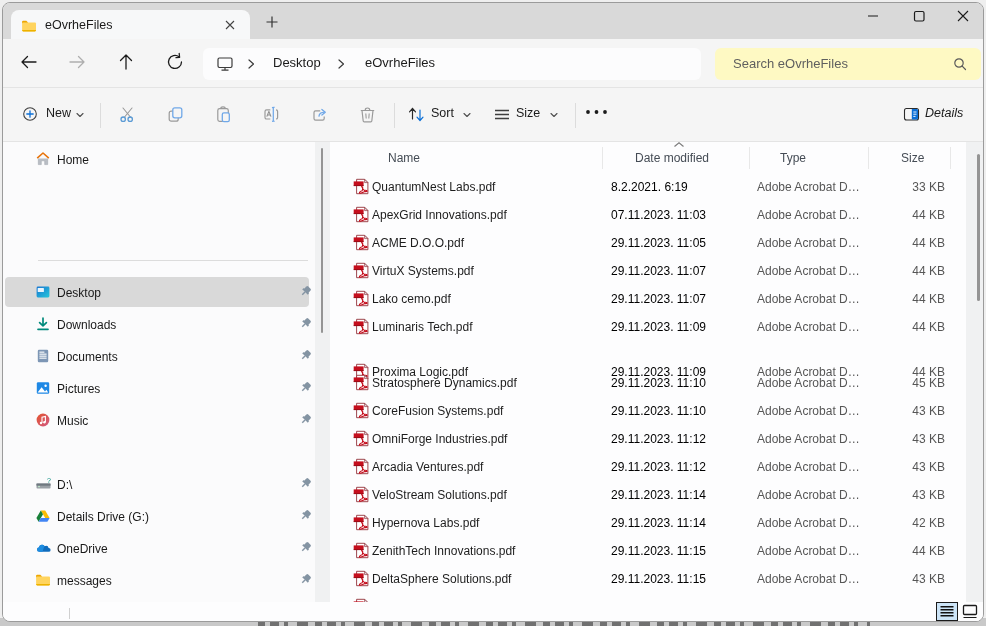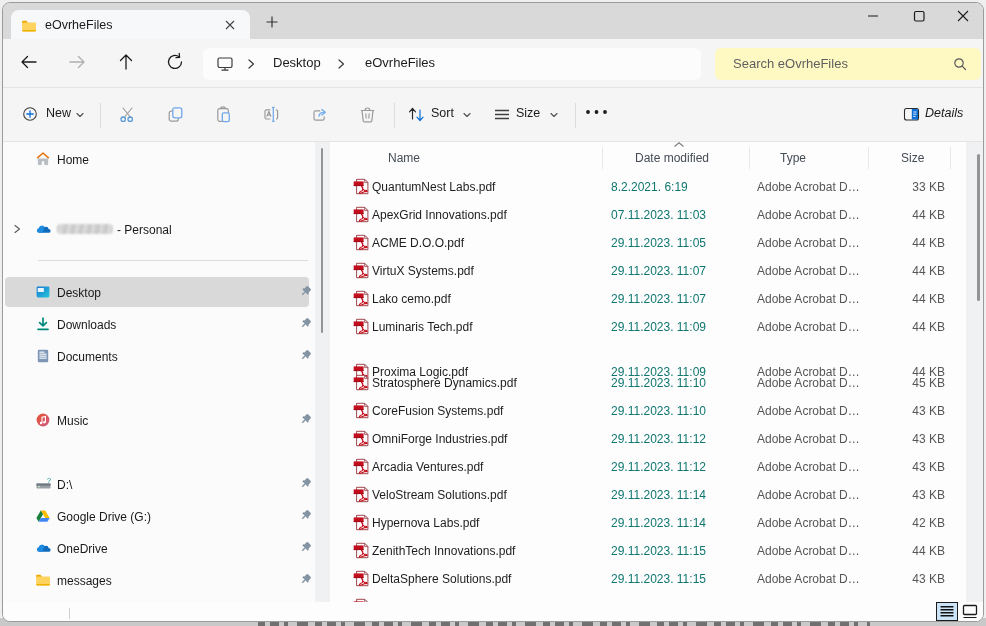--- a/index.html
+++ b/index.html
@@ -39,21 +39,21 @@
 #sthumb { left:318px; top:145px; width:2px; height:185px; background:#949494; border-radius:2px;}
 
 #pane { left:327px; top:139px; width:636px; height:463px; background:#fdfdfe; }
 #lgut { left:312px; top:139px; width:15px; height:460px; background:#f0f1f2; }
 #rgut { left:963px; top:139px; width:18px; height:460px; background:#f0f1f2; }
 #rthumb { left:974px; top:151px; width:3px; height:147px; background:#949494; border-radius:2px;}
 .hdr { top:9px; font-size:12px; color:#454c55; position:absolute;margin-left:24px; }
 .hsep { position:absolute; top:5px; width:1px; height:22px; background:#e8e8e8; }
 .frow { position:absolute; left:0; width:630px; height:28px; }
 .fname { position:absolute; left:42px; top:7px; font-size:12px; color:#1d1d1d; white-space:nowrap; }
-.fdate { position:absolute; left:281px; top:7px; font-size:12px; color:#0f766e; white-space:nowrap; }
+.fdate { position:absolute; left:281px; top:7px; font-size:12px; color:#000000; white-space:nowrap; }
 .ftype { position:absolute; left:427px; top:7px; font-size:12px; color:#565656; white-space:nowrap; }
 .fsize { position:absolute; left:520px; top:7px; width:95px; font-size:12px; color:#565656; text-align:right; }
 .ficon { position:absolute; left:23px; top:5px; }
 
 #status { left:0; top:599px; width:980px; height:21px; background:#fdfdfe; }
 #stxt { left:13px; top:19px; font-size:11px; color:#1b1b1b; }
 #ssep2 { left:66px; top:6px; width:1px; height:11px; background:#d0d0d0; }
 svg { display:block; }
 </style>
 </head>
@@ -251,35 +251,20 @@
     <div class="abs" id="sel"></div>
     <div class="abs srow" style="top:1px;text-align:center;">
         <div class="abs sicon">
           <svg width="16" height="16" viewBox="0 0 16 16">
             <path d="M2.2 7.2 L8 2 L13.8 7.2" fill="none" stroke="#e8740c" stroke-width="1.6" stroke-linejoin="round"></path>
             <path d="M3.3 7.5 L3.3 13.6 L6.3 13.6 L6.3 9.8 L9.7 9.8 L9.7 13.6 L12.7 13.6 L12.7 7.5" fill="#b9bdc4" stroke="#9aa0a8" stroke-width="0.5"></path>
           </svg>
         </div>
         <div class="stext">Home</div>
       </div>
-    <div class="abs srow" style="top:71px;">
-        <div class="abs" style="left:9px; top:10px;">
-          <svg width="10" height="12" viewBox="0 0 10 12">
-            <path d="M3 2.5 L7.5 6 L3 9.5" stroke="#5f5f5f" stroke-width="1.2" fill="none" stroke-linecap="round" stroke-linejoin="round"></path>
-          </svg>
-        </div>
-        <div class="abs sicon">
-          <svg width="18" height="16" viewBox="0 0 18 16">
-            <path d="M4.6 11.8 Q2 11.8 2 9.6 Q2 7.6 4.1 7.3 Q4.3 4.8 7 4.8 Q8.9 4.8 9.7 6.2 Q10.3 5.8 11.2 5.8 Q13.3 5.8 13.6 7.9 Q15.6 8 15.6 9.9 Q15.6 11.8 13.5 11.8 Z" fill="#0f6cbd"></path>
-            <path d="M4.6 11.8 Q2 11.8 2 9.6 Q2 7.6 4.1 7.3 Q4.3 4.8 7 4.8 Q8.5 4.8 9.4 5.9 L7.5 11.8 Z" fill="#1d8ce0"></path>
-          </svg>
-        </div>
-        <div class="abs" style="left:54px; top:11px; width:56px; height:10px; background:repeating-linear-gradient(100deg,#c2c2c2 0 3px,#dedede 3px 5px,#cbcbcb 5px 8px); border-radius:4px; filter:blur(0.9px); opacity:0.88;"></div>
-        <div class="stext" style="left:114px;">- Personal</div>
-      </div>
     <div class="abs srow" style="top:134px;">
         <div class="abs sicon">
           <svg width="16" height="16" viewBox="0 0 16 16">
             <defs>
               <linearGradient id="dsk" x1="0" y1="0" x2="1" y2="1">
                 <stop offset="0" stop-color="#1976d2"></stop>
                 <stop offset="1" stop-color="#26c6da"></stop>
               </linearGradient>
             </defs>
             <rect x="1.6" y="2.6" width="12.8" height="10.8" rx="1.3" fill="url(#dsk)"></rect>
@@ -319,20 +304,39 @@
         <div class="abs sicon">
           <svg width="16" height="16" viewBox="0 0 16 16">
             <rect x="2.8" y="1.8" width="10.4" height="12.4" rx="1.2" fill="#7d96b5"></rect>
             <rect x="4.4" y="3.6" width="5" height="1.1" fill="#fff"></rect>
             <rect x="4.4" y="5.6" width="7.2" height="1.1" fill="#fff"></rect>
             <rect x="4.4" y="7.6" width="7.2" height="1.1" fill="#fff"></rect>
             <rect x="4.4" y="9.6" width="7.2" height="1.1" fill="#fff"></rect>
           </svg>
         </div>
         <div class="stext">Documents</div>
+        <div class="pin">
+          <svg width="13" height="13" viewBox="0 0 13 13">
+            <g transform="rotate(45 6.5 6.5)">
+              <rect x="3.6" y="1" width="5.8" height="4.8" rx="1.3" fill="#8494a3"></rect>
+              <path d="M2.9 5 L10.1 5 L10.5 7.2 L2.5 7.2 Z" fill="#8494a3"></path>
+              <rect x="5.8" y="7.2" width="1.4" height="3.9" fill="#8494a3"></rect>
+            </g>
+          </svg>
+        </div>
+      </div>
+    <div class="abs srow" style="top:230px;">
+        <div class="abs sicon">
+          <svg width="16" height="16" viewBox="0 0 16 16">
+            <rect x="1.8" y="2.2" width="12.4" height="11.6" rx="1.3" fill="#1e88e5"></rect>
+            <circle cx="10.6" cy="5.8" r="1.2" fill="#fff"></circle>
+            <path d="M2.6 12.6 L6.6 7.2 L10 11.4 L11.4 9.8 L13.2 12.6 Z" fill="#fff"></path>
+          </svg>
+        </div>
+        <div class="stext">Pictures</div>
         <div class="pin">
           <svg width="13" height="13" viewBox="0 0 13 13">
             <g transform="rotate(45 6.5 6.5)">
               <rect x="3.6" y="1" width="5.8" height="4.8" rx="1.3" fill="#8494a3"></rect>
               <path d="M2.9 5 L10.1 5 L10.5 7.2 L2.5 7.2 Z" fill="#8494a3"></path>
               <rect x="5.8" y="7.2" width="1.4" height="3.9" fill="#8494a3"></rect>
             </g>
           </svg>
         </div>
       </div>
@@ -383,21 +387,21 @@
         </div>
       </div>
     <div class="abs srow" style="top:358px;">
         <div class="abs sicon">
           <svg width="16" height="16" viewBox="0 0 16 16">
             <path d="M5.8 2.4 H10.2 L14.6 10 H10.2 Z" fill="#fbbc04"></path>
             <path d="M5.8 2.4 L8 6.2 L3.6 13.8 L1.4 10 Z" fill="#188038"></path>
             <path d="M3.6 13.8 L5.8 10 H14.6 L12.4 13.8 Z" fill="#4285f4"></path>
           </svg>
         </div>
-        <div class="stext">Google Drive (G:)</div>
+        <div class="stext">Details Drive (G:)</div>
         <div class="pin">
           <svg width="13" height="13" viewBox="0 0 13 13">
             <g transform="rotate(45 6.5 6.5)">
               <rect x="3.6" y="1" width="5.8" height="4.8" rx="1.3" fill="#8494a3"></rect>
               <path d="M2.9 5 L10.1 5 L10.5 7.2 L2.5 7.2 Z" fill="#8494a3"></path>
               <rect x="5.8" y="7.2" width="1.4" height="3.9" fill="#8494a3"></rect>
             </g>
           </svg>
         </div>
       </div>

